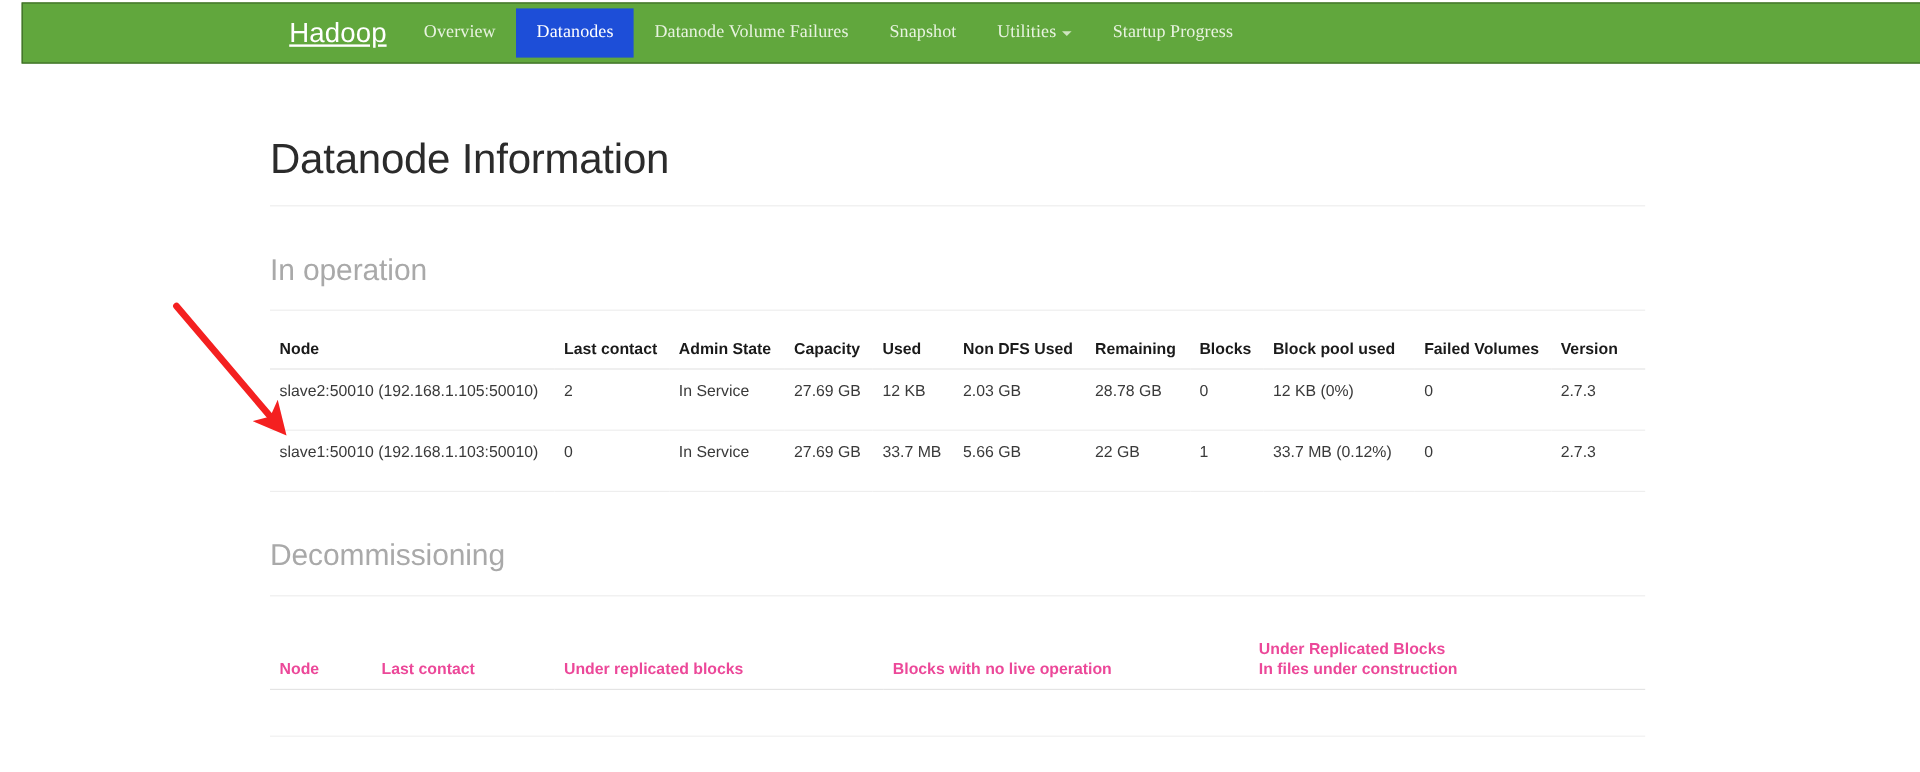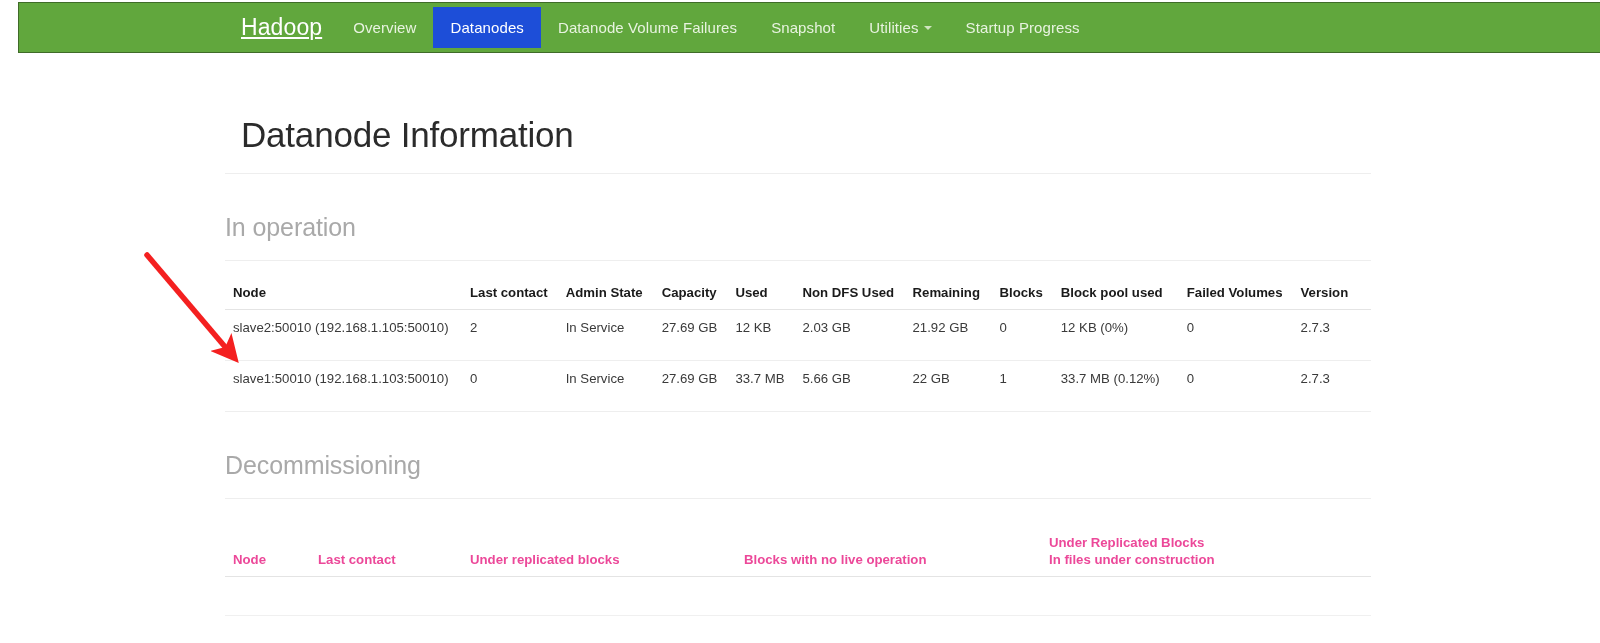--- a/index.html
+++ b/index.html
@@ -47,20 +47,21 @@
   }
   .nav-item {
     display: flex;
     align-items: center;
     color: #e8f3e0;
     font-size: 15px;
     padding: 12px 17px;
     white-space: nowrap;
     text-decoration: none;
     letter-spacing: 0.1px;
+    font-family: Liberation Serif, serif;
   }
   .nav-item.active {
     background: #1d4ed8;
     color: #ffffff;
   }
   .caret {
     display: inline-block;
     width: 0;
     height: 0;
     margin-left: 5px;
@@ -74,22 +75,22 @@
   .container {
     position: absolute;
     left: 225px;
     top: 53px;
     width: 1146px;
   }
   .page-title {
     font-size: 35px;
     font-weight: normal;
     color: #2b2b2b;
-    margin: 16px;
-    padding-top: 46px;
+    margin: 0;
+    padding-top: 60px;
     letter-spacing: -0.2px;
   }
   .title-rule {
     border-top: 1px solid #eeeeee;
     margin-top: 18px;
   }
   .section-head {
     font-size: 25px;
     font-weight: normal;
     color: #a9a9a9;
@@ -244,21 +245,21 @@
       </tr>
     </thead>
     <tbody>
       <tr>
         <td>slave2:50010 (192.168.1.105:50010)</td>
         <td>2</td>
         <td>In Service</td>
         <td>27.69 GB</td>
         <td>12 KB</td>
         <td>2.03 GB</td>
-        <td>21.92 GB</td>
+        <td>28.78 GB</td>
         <td>0</td>
         <td>12 KB (0%)</td>
         <td>0</td>
         <td>2.7.3</td>
       </tr>
       <tr class="last-row">
         <td>slave1:50010 (192.168.1.103:50010)</td>
         <td>0</td>
         <td>In Service</td>
         <td>27.69 GB</td>

